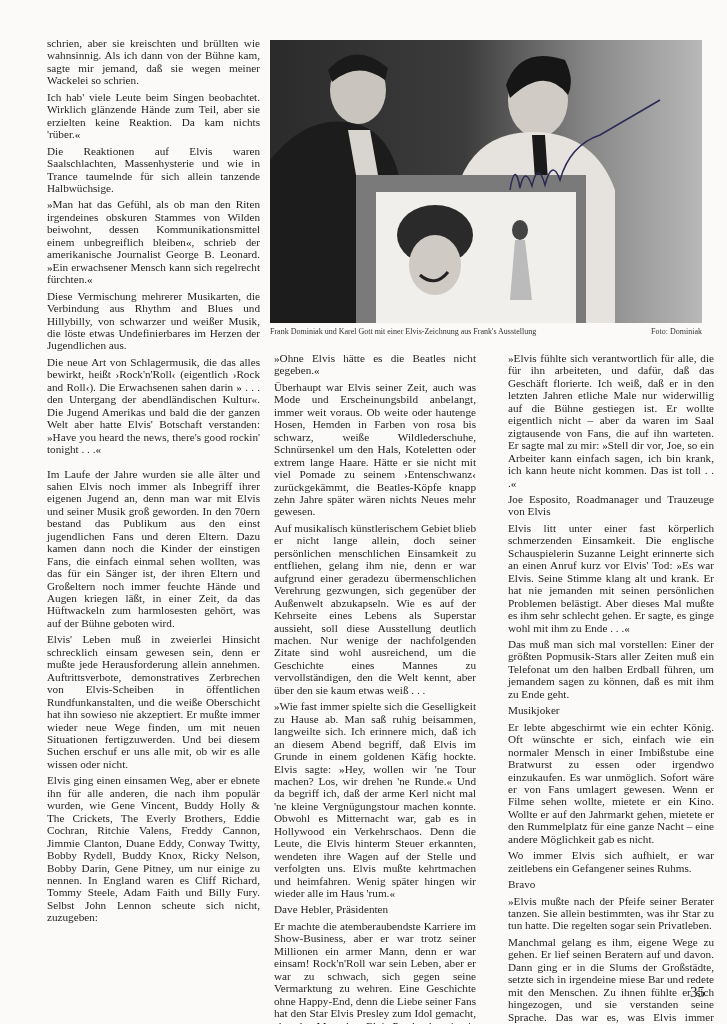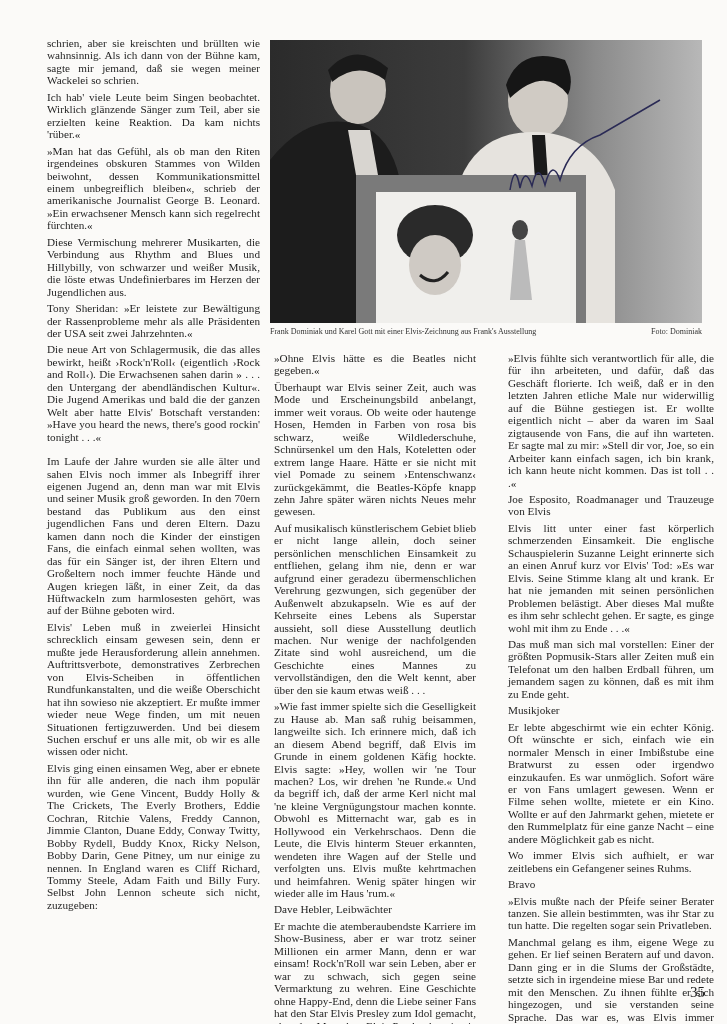--- a/index.html
+++ b/index.html
@@ -64,36 +64,36 @@
   </svg>
 </div>
 
 <div id="caption">
   <span>Frank Dominiak und Karel Gott mit einer Elvis-Zeichnung aus Frank's Ausstellung</span>
   <span>Foto: Dominiak</span>
 </div>
 
 <div class="col" id="col1">
   <p>schrien, aber sie kreischten und brüllten wie wahnsinnig. Als ich dann von der Bühne kam, sagte mir jemand, daß sie wegen meiner Wackelei so schrien.</p>
-  <p>Ich hab' viele Leute beim Singen beobachtet. Wirklich glänzende Sänger zum Teil, aber sie erzielten keine Reaktion. Da kam nichts 'rüber.«</p>
+  <p>Ich hab' viele Leute beim Singen beobachtet. Wirklich glänzende Hände zum Teil, aber sie erzielten keine Reaktion. Da kam nichts 'rüber.«</p>
+  <p>Die Reaktionen auf Elvis waren Saalschlachten, Massenhysterie und wie in Trance taumelnde für sich allein tanzende Halbwüchsige.</p>
   <p>»Man hat das Gefühl, als ob man den Riten irgendeines obskuren Stammes von Wilden beiwohnt, dessen Kommunikationsmittel einem unbegreiflich bleiben«, schrieb der amerikanische Journalist George B. Leonard. »Ein erwachsener Mensch kann sich regelrecht fürchten.«</p>
   <p>Diese Vermischung mehrerer Musikarten, die Verbindung aus Rhythm and Blues und Hillybilly, von schwarzer und weißer Musik, die löste etwas Undefinierbares im Herzen der Jugendlichen aus.</p>
-  <p>Tony Sheridan: »Er leistete zur Bewältigung der Rassenprobleme mehr als alle Präsidenten der USA seit zwei Jahrzehnten.«</p>
   <p>Die neue Art von Schlagermusik, die das alles bewirkt, heißt ›Rock'n'Roll‹ (eigentlich ›Rock and Roll‹). Die Erwachsenen sahen darin » . . . den Untergang der abendländischen Kultur«. Die Jugend Amerikas und bald die der ganzen Welt aber hatte Elvis' Botschaft verstanden: »Have you heard the news, there's good rockin' tonight . . .«</p>
   <p class="gap">Im Laufe der Jahre wurden sie alle älter und sahen Elvis noch immer als Inbegriff ihrer eigenen Jugend an, denn man war mit Elvis und seiner Musik groß geworden. In den 70ern bestand das Publikum aus den einst jugendlichen Fans und deren Eltern. Dazu kamen dann noch die Kinder der einstigen Fans, die einfach einmal sehen wollten, was das für ein Sänger ist, der ihren Eltern und Großeltern noch immer feuchte Hände und Augen kriegen läßt, in einer Zeit, da das Hüftwackeln zum harmlosesten gehört, was auf der Bühne geboten wird.</p>
   <p>Elvis' Leben muß in zweierlei Hinsicht schrecklich einsam gewesen sein, denn er mußte jede Herausforderung allein annehmen. Auftrittsverbote, demonstratives Zerbrechen von Elvis-Scheiben in öffentlichen Rundfunkanstalten, und die weiße Oberschicht hat ihn sowieso nie akzeptiert. Er mußte immer wieder neue Wege finden, um mit neuen Situationen fertigzuwerden. Und bei diesem Suchen erschuf er uns alle mit, ob wir es alle wissen oder nicht.</p>
   <p>Elvis ging einen einsamen Weg, aber er ebnete ihn für alle anderen, die nach ihm populär wurden, wie Gene Vincent, Buddy Holly &amp; The Crickets, The Everly Brothers, Eddie Cochran, Ritchie Valens, Freddy Cannon, Jimmie Clanton, Duane Eddy, Conway Twitty, Bobby Rydell, Buddy Knox, Ricky Nelson, Bobby Darin, Gene Pitney, um nur einige zu nennen. In England waren es Cliff Richard, Tommy Steele, Adam Faith und Billy Fury. Selbst John Lennon scheute sich nicht, zuzugeben:</p>
 </div>
 
 <div class="col" id="col2">
   <p>»Ohne Elvis hätte es die Beatles nicht gegeben.«</p>
   <p>Überhaupt war Elvis seiner Zeit, auch was Mode und Erscheinungsbild anbelangt, immer weit voraus. Ob weite oder hautenge Hosen, Hemden in Farben von rosa bis schwarz, weiße Wildlederschuhe, Schnürsenkel um den Hals, Koteletten oder extrem lange Haare. Hätte er sie nicht mit viel Pomade zu seinem ›Entenschwanz‹ zurückgekämmt, die Beatles-Köpfe knapp zehn Jahre später wären nichts Neues mehr gewesen.</p>
   <p>Auf musikalisch künstlerischem Gebiet blieb er nicht lange allein, doch seiner persönlichen menschlichen Einsamkeit zu entfliehen, gelang ihm nie, denn er war aufgrund einer geradezu übermenschlichen Verehrung gezwungen, sich gegenüber der Außenwelt abzukapseln. Wie es auf der Kehrseite eines Lebens als Superstar aussieht, soll diese Ausstellung deutlich machen. Nur wenige der nachfolgenden Zitate sind wohl ausreichend, um die Geschichte eines Mannes zu vervollständigen, den die Welt kennt, aber über den sie kaum etwas weiß . . .</p>
   <p>»Wie fast immer spielte sich die Geselligkeit zu Hause ab. Man saß ruhig beisammen, langweilte sich. Ich erinnere mich, daß ich an diesem Abend begriff, daß Elvis im Grunde in einem goldenen Käfig hockte. Elvis sagte: »Hey, wollen wir 'ne Tour machen? Los, wir drehen 'ne Runde.« Und da begriff ich, daß der arme Kerl nicht mal 'ne kleine Vergnügungstour machen konnte. Obwohl es Mitternacht war, gab es in Hollywood ein Verkehrschaos. Denn die Leute, die Elvis hinterm Steuer erkannten, wendeten ihre Wagen auf der Stelle und verfolgten uns. Elvis mußte kehrtmachen und heimfahren. Wenig später hingen wir wieder alle im Haus 'rum.«</p>
-  <p>Dave Hebler, Leibwächter</p>
+  <p>Dave Hebler, Präsidenten</p>
   <p>Er machte die atemberaubendste Karriere im Show-Business, aber er war trotz seiner Millionen ein armer Mann, denn er war einsam! Rock'n'Roll war sein Leben, aber er war zu schwach, sich gegen seine Vermarktung zu wehren. Eine Geschichte ohne Happy-End, denn die Liebe seiner Fans hat den Star Elvis Presley zum Idol gemacht, aber den Menschen Elvis Presley hat sie nie erreicht.</p>
   <p class="right">Popfoto</p>
 </div>
 
 <div class="col" id="col3">
   <p>»Elvis fühlte sich verantwortlich für alle, die für ihn arbeiteten, und dafür, daß das Geschäft florierte. Ich weiß, daß er in den letzten Jahren etliche Male nur widerwillig auf die Bühne gestiegen ist. Er wollte eigentlich nicht – aber da waren im Saal zigtausende von Fans, die auf ihn warteten. Er sagte mal zu mir: »Stell dir vor, Joe, so ein Arbeiter kann einfach sagen, ich bin krank, ich kann heute nicht kommen. Das ist toll . . .«</p>
   <p>Joe Esposito, Roadmanager und Trauzeuge von Elvis</p>
   <p>Elvis litt unter einer fast körperlich schmerzenden Einsamkeit. Die englische Schauspielerin Suzanne Leight erinnerte sich an einen Anruf kurz vor Elvis' Tod: »Es war Elvis. Seine Stimme klang alt und krank. Er hat nie jemanden mit seinen persönlichen Problemen belästigt. Aber dieses Mal mußte es ihm sehr schlecht gehen. Er sagte, es ginge wohl mit ihm zu Ende . . .«</p>
   <p>Das muß man sich mal vorstellen: Einer der größten Popmusik-Stars aller Zeiten muß ein Telefonat um den halben Erdball führen, um jemandem sagen zu können, daß es mit ihm zu Ende geht.</p>
   <p>Musikjoker</p>

